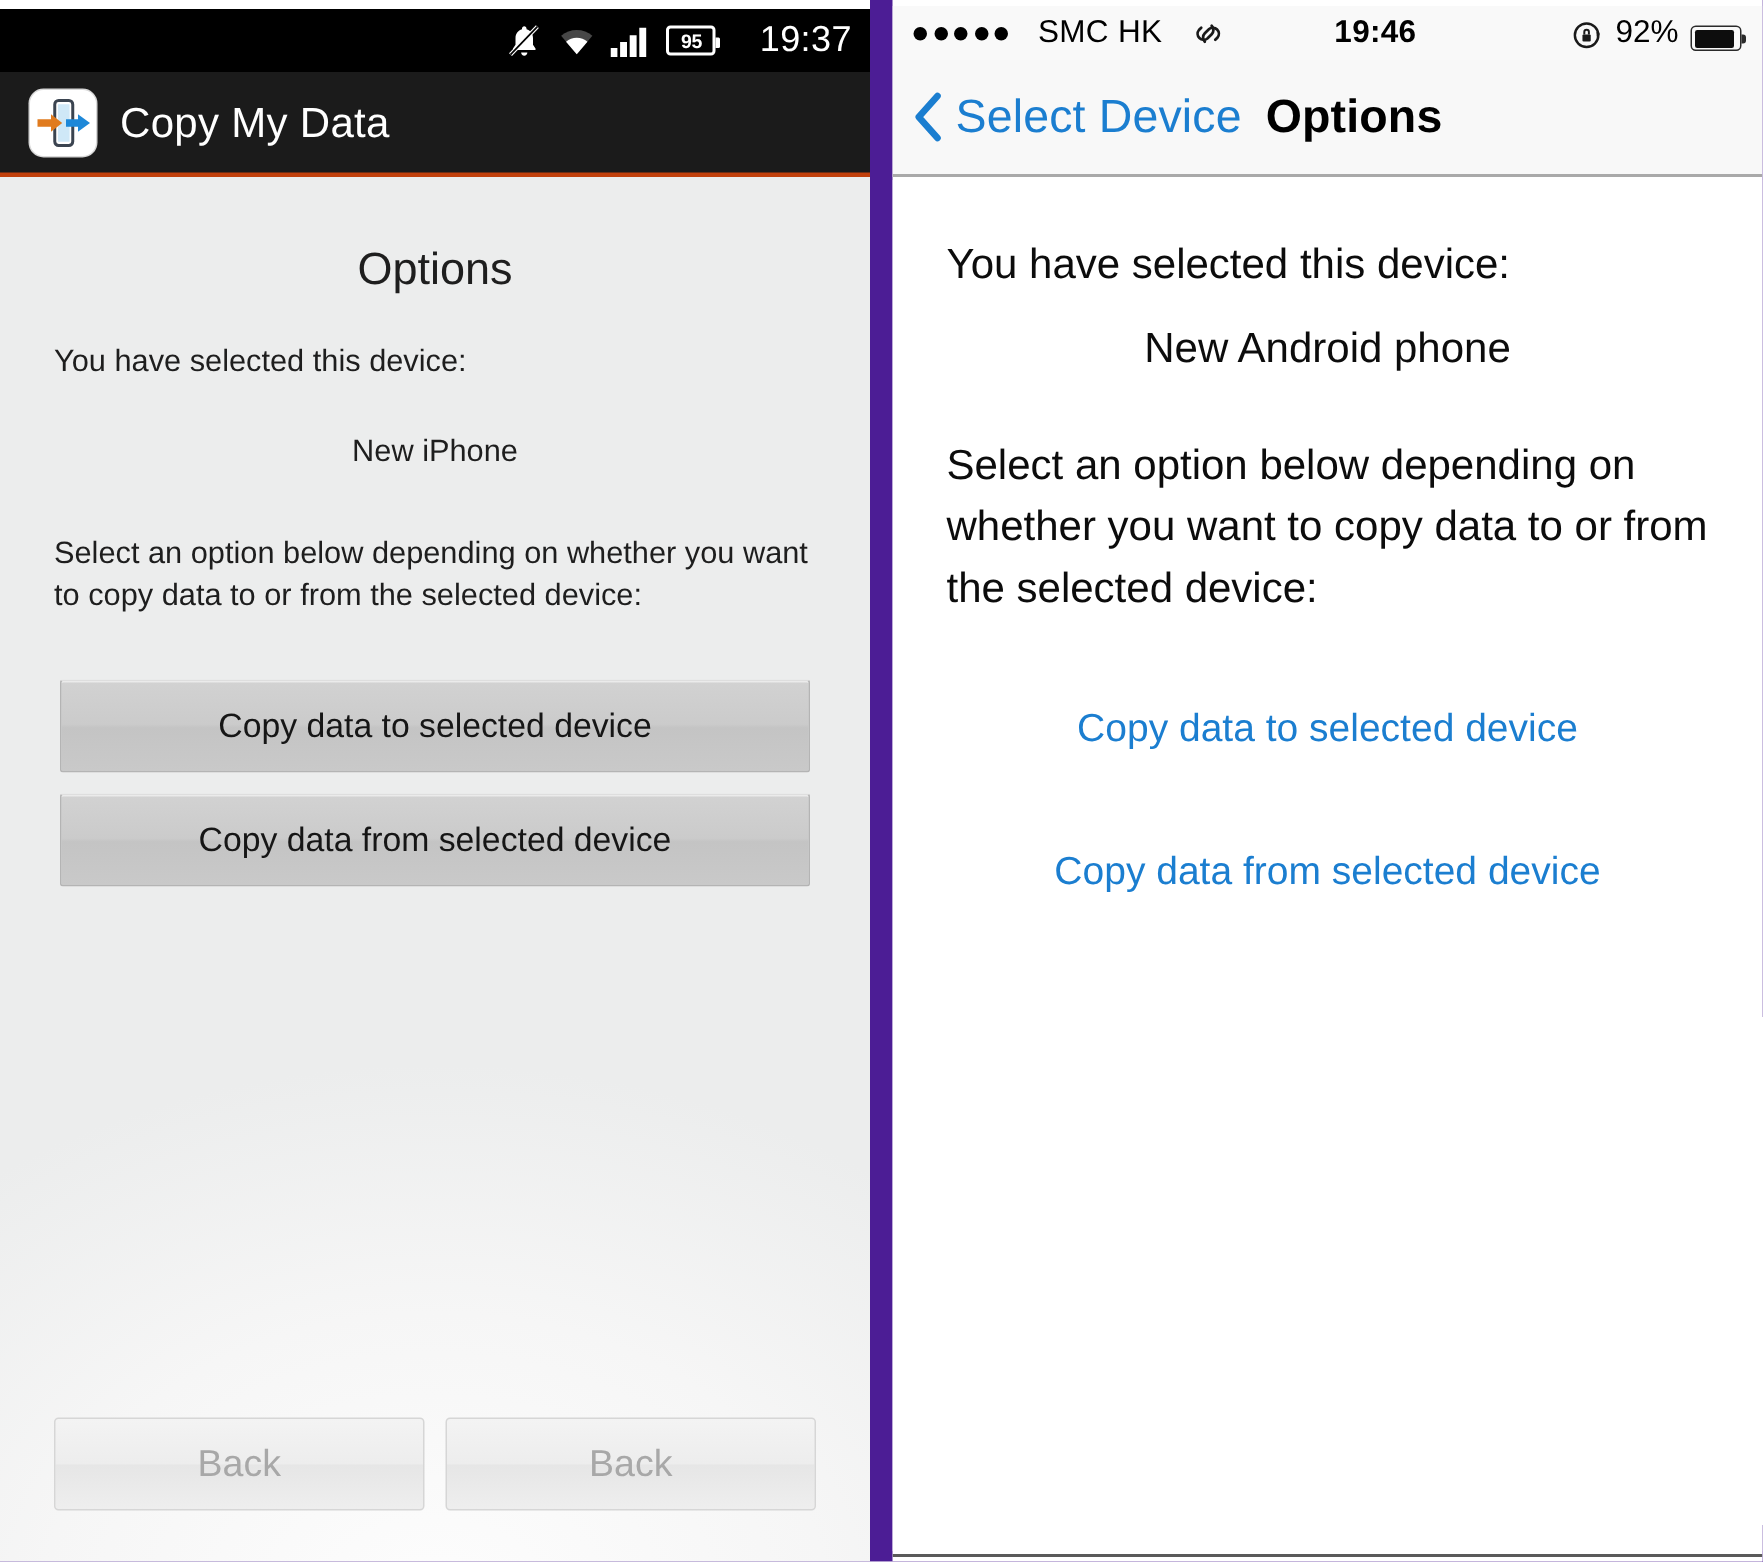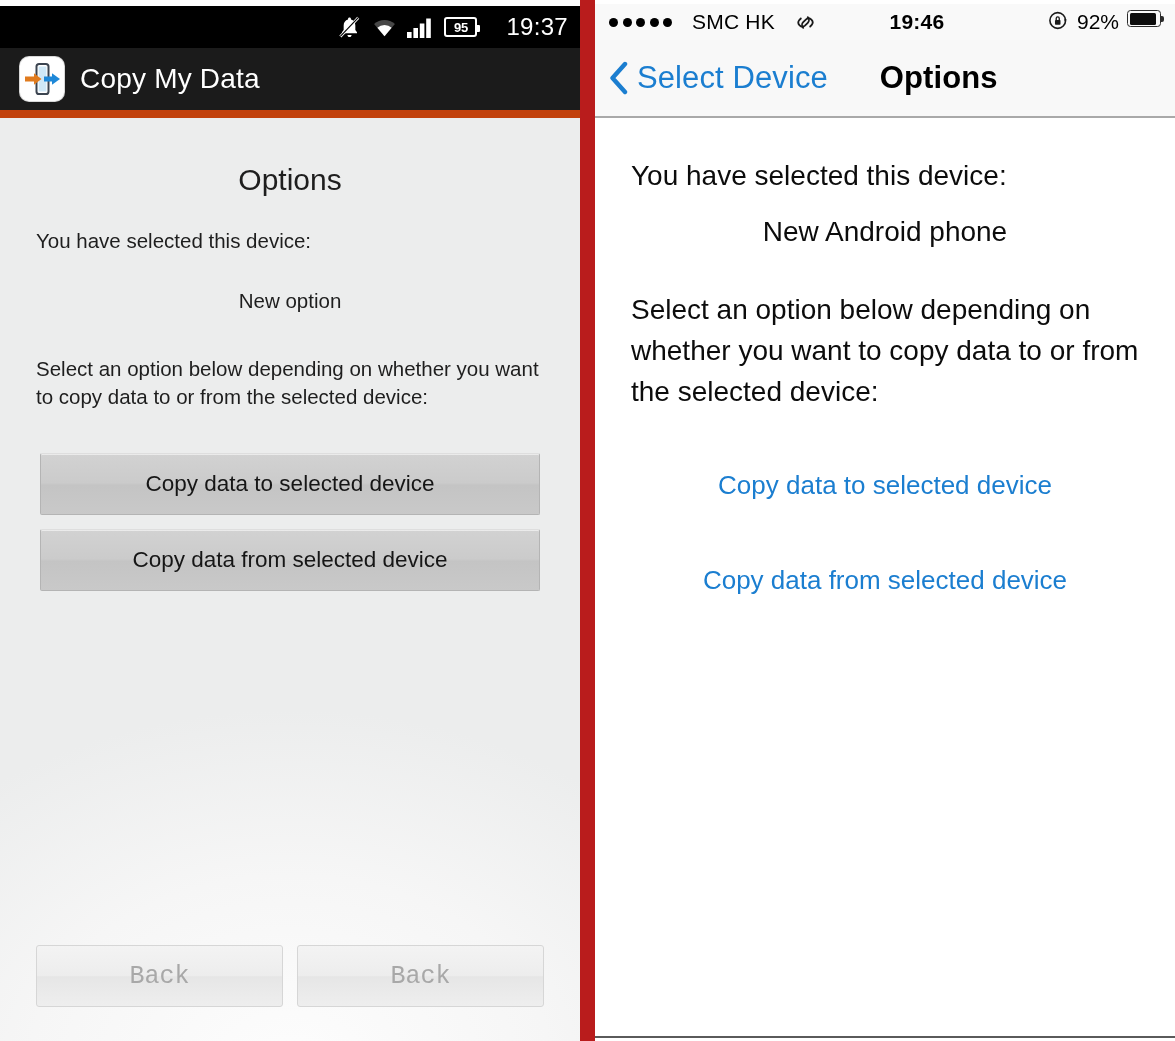--- a/index.html
+++ b/index.html
@@ -13,21 +13,21 @@
     font-family: "Liberation Sans", sans-serif;
     overflow: hidden;
     position: relative;
   }
 
   .stage {
     position: absolute;
     left: 0; top: 0;
     width: 1175px;
     height: 1041px;
-    background: #b91c1c;
+    background: #4c1d95;
     display: flex;
   }
 
   
   .android-panel {
     position: absolute;
     left: 0;
     top: 0;
     width: 580px;
     height: 1041px;
@@ -94,21 +94,21 @@
   .android-actionbar {
     position: absolute;
     left: 0; top: 48px;
     width: 580px;
     height: 70px;
     background: #1b1b1b;
     display: flex;
     align-items: center;
     padding-left: 20px;
     box-sizing: border-box;
-    border-bottom: 8px solid #c2410c;
+    border-bottom: 3px solid #c2410c;
   }
   .app-icon {
     width: 44px; height: 44px;
     background: #ffffff;
     border-radius: 9px;
     position: relative;
     flex: 0 0 auto;
     box-shadow: 0 0 0 1px #d8d8d8;
     overflow: hidden;
   }
@@ -184,21 +184,21 @@
     padding: 0 36px;
   }
   .a-footer-btn {
     flex: 1 1 0;
     height: 62px;
     background: linear-gradient(to bottom, #f3f3f3 0%, #ededed 50%, #e6e6e6 51%, #eeeeee 100%);
     border: 1px solid #d6d6d6;
     border-radius: 3px;
     color: #a8a8a8;
     font-size: 25px;
-    font-family: Liberation Mono, monospace;
+    font-family: Liberation Sans, sans-serif;
     text-align: center;
     cursor: default;
   }
 
   
   .ios-panel {
     position: absolute;
     left: 595px;
     top: 0;
     width: 580px;
@@ -235,21 +235,21 @@
   .ios-sb-center {
     flex: 1 1 auto;
     text-align: center;
     font-size: 21px;
     font-weight: bold;
     letter-spacing: 0.2px;
     padding-right: 30px;
   }
   .ios-sb-right {
     display: flex;
-    align-items: flex-start;
+    align-items: flex-end;
     gap: 8px;
     flex: 0 0 auto;
   }
   .pct { font-size: 21px; }
   .ios-batt {
     position: relative;
     width: 34px; height: 17px;
     border: 1.6px solid #2b2b2b;
     border-radius: 3.5px;
     box-sizing: border-box;
@@ -275,21 +275,20 @@
     position: absolute;
     left: 0; top: 40px;
     width: 580px;
     height: 78px;
     background: #f8f8f8;
     border-bottom: 2px solid #a9a9a9;
     display: flex;
     align-items: center;
     padding-left: 14px;
     box-sizing: border-box;
-    gap: 36px;
   }
   .ios-back {
     display: flex;
     align-items: center;
     gap: 8px;
     cursor: pointer;
   }
   .ios-back-label {
     color: #1b7ed0;
     font-size: 31px;
@@ -404,21 +403,21 @@
             <polygon points="32,16.2 40,22 32,27.8" fill="#1e88d8"></polygon>
           </g>
         </svg>
       </div>
       <span class="app-title">Copy My Data</span>
     </div>
 
     <div class="android-content">
       <div class="a-heading">Options</div>
       <div class="a-para">You have selected this device:</div>
-      <div class="a-device">New option</div>
+      <div class="a-device">New iPhone</div>
       <div class="a-para2">Select an option below depending on whether you want to copy data to or from the selected device:</div>
 
       <div class="a-btn-wrap">
         <button class="a-btn">Copy data to selected device</button>
         <button class="a-btn">Copy data from selected device</button>
       </div>
 
       <div class="a-footer">
         <button class="a-footer-btn">Back</button>
         <button class="a-footer-btn">Back</button>

